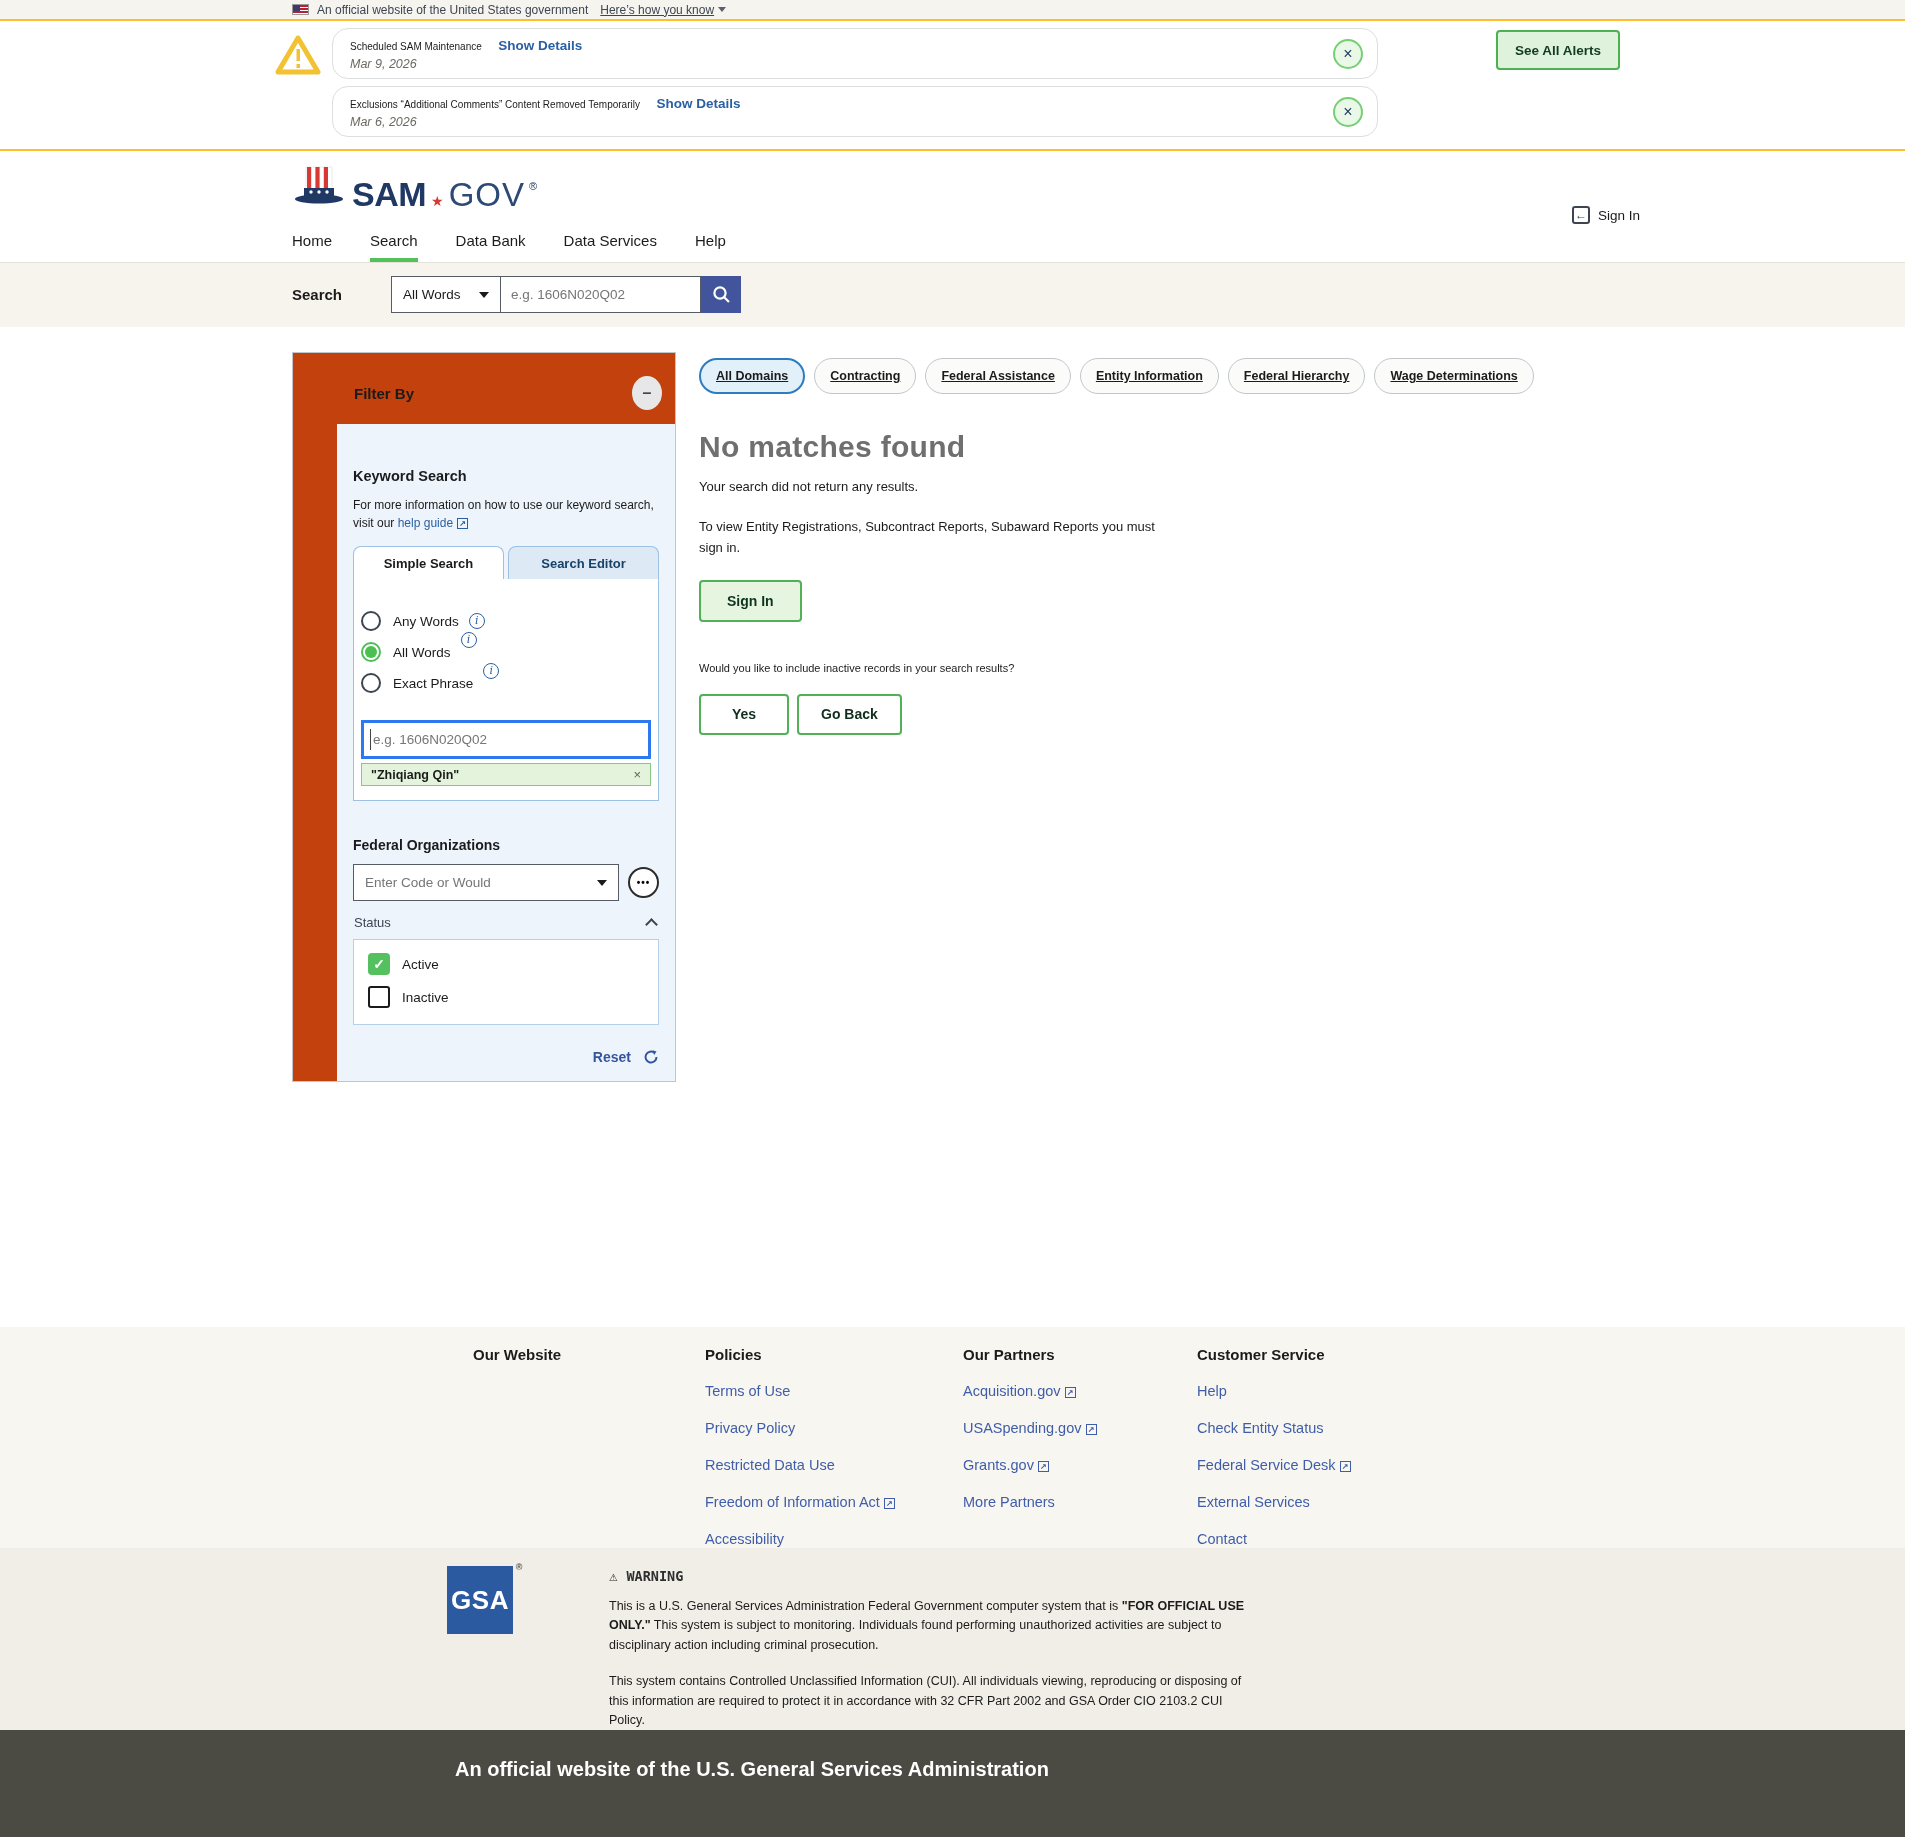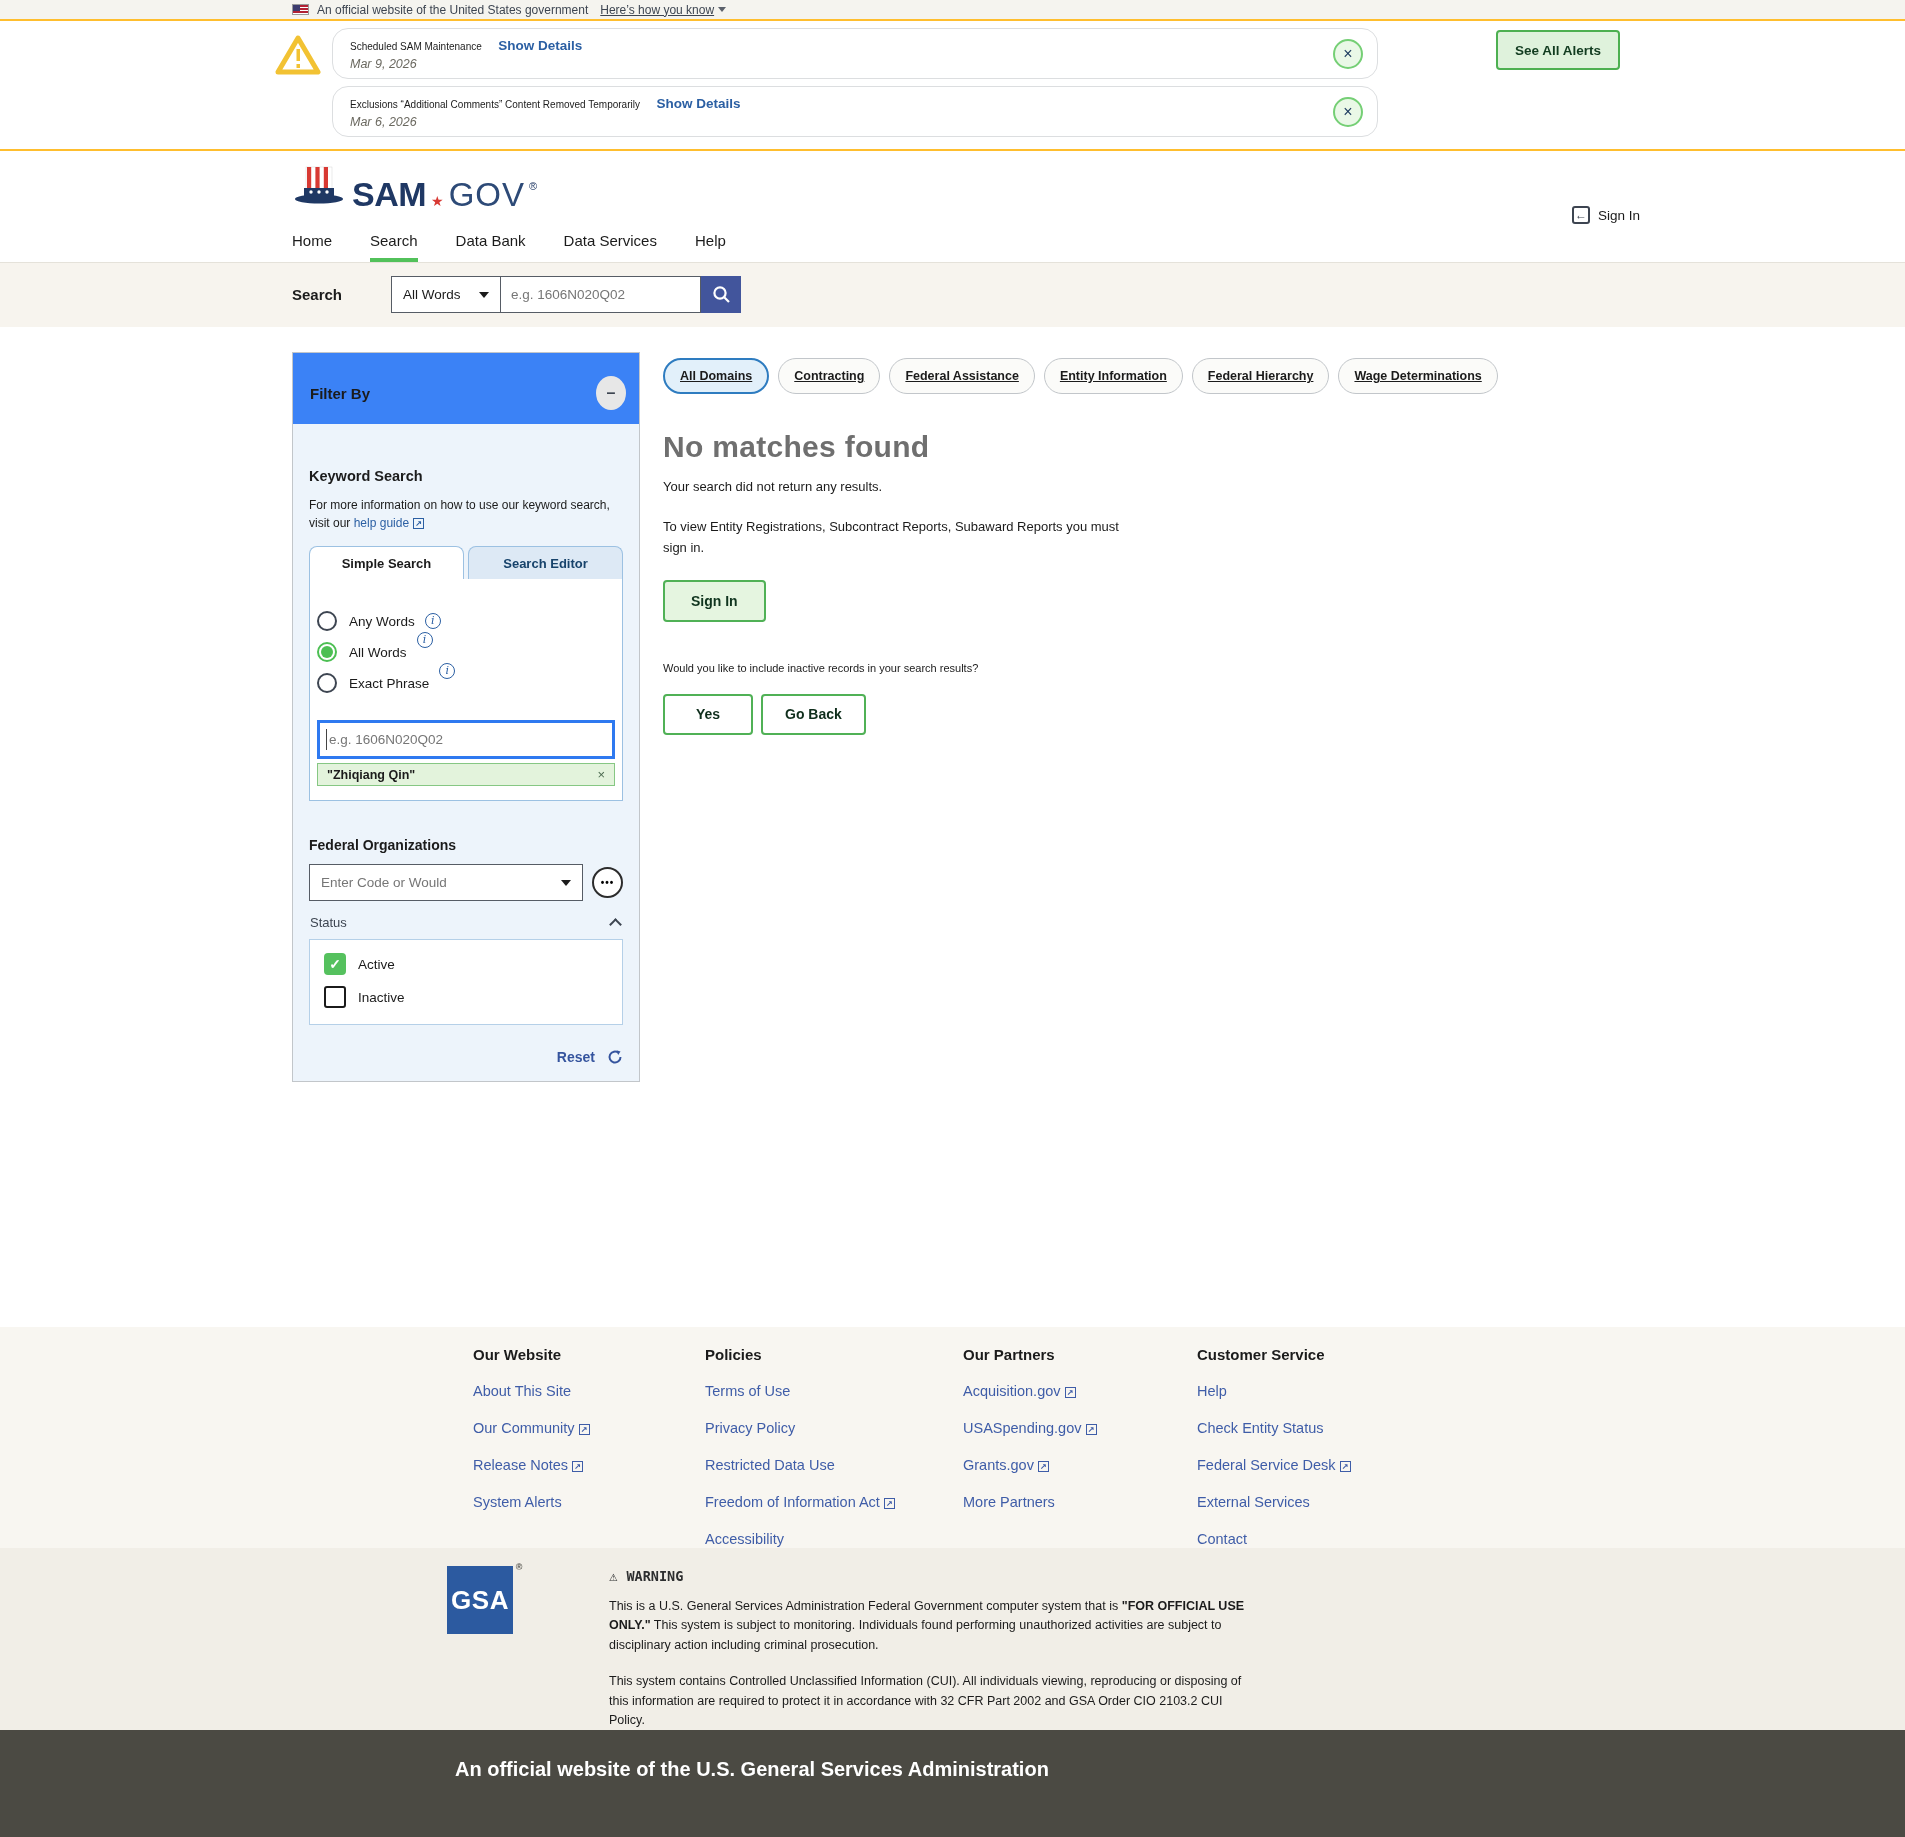--- a/index.html
+++ b/index.html
@@ -58,21 +58,21 @@
   .sb-label { font-weight:bold; font-size:15px; width:99px; }
   .sb-select { width:110px; height:37px; background:#fff; border:1px solid #565c65;
     display:flex; align-items:center; justify-content:space-between; padding:0 11px; font-size:13.5px; cursor:pointer;}
   .tri-down { width:0; height:0; border-left:5px solid transparent; border-right:5px solid transparent; border-top:6px solid #1b1b1b;}
   .sb-input { width:200px; height:37px; border:1px solid #565c65; border-left:none; padding:0 10px; font-size:13.5px; }
   .sb-btn { width:40px; height:37px; background:#42559c; border:none; display:flex; align-items:center; justify-content:center; }
 
   
   .content { display:flex; align-items:flex-start; padding:25px 0 0 292px; min-height:1000px; background:#fff; }
 
-  .filter-panel { width:348px; border:1px solid #c2c6ca; background:#3b82f6; flex:none; }
+  .filter-panel { width:384px; border:1px solid #c2c6ca; background:#c2410c; flex:none;padding-left:44px; }
   .fp-header { display:flex; align-items:center; justify-content:space-between; padding:23px 13px 14px 17px; }
   .fp-title { font-weight:bold; font-size:15px; }
   .minus-btn { width:30px; height:34px; border-radius:50%; background:#e7e7e7; border:none; color:#3d4551;
     font-size:16px; font-weight:bold; line-height:30px;}
   .fp-body { background:#edf4fb; padding:44px 16px 16px; }
   .kw-heading { font-weight:bold; font-size:14.5px; }
   .kw-info { font-size:12px; line-height:1.5; margin-top:12px; }
   .help-link { color:#2b5fa3; cursor:pointer; }
   .ext { display:inline-block; width:11px; height:11px; border:1.5px solid currentColor; font-size:8px;
     line-height:9px; text-align:center; vertical-align:1px; margin-left:4px; font-weight:bold;}
@@ -345,26 +345,20 @@
       <button class="outline-btn">Yes</button>
       <button class="outline-btn">Go Back</button>
     </div>
   </section>
 </main>
 
 <footer>
   <div class="footer-links">
     <div class="fcol">
       <h3>Our Website</h3>
-      <ul>
-        <li><span class="flink">About This Site</span></li>
-        <li><span class="flink"><span>Our Community</span><span class="ext"><span>↗</span></span></span></li>
-        <li><span class="flink"><span>Release Notes</span><span class="ext"><span>↗</span></span></span></li>
-        <li><span class="flink">System Alerts</span></li>
-      </ul>
     </div>
     <div class="fcol">
       <h3>Policies</h3>
       <ul>
         <li><span class="flink">Terms of Use</span></li>
         <li><span class="flink">Privacy Policy</span></li>
         <li><span class="flink">Restricted Data Use</span></li>
         <li><span class="flink"><span>Freedom of Information Act</span><span class="ext"><span>↗</span></span></span></li>
         <li><span class="flink">Accessibility</span></li>
       </ul>

